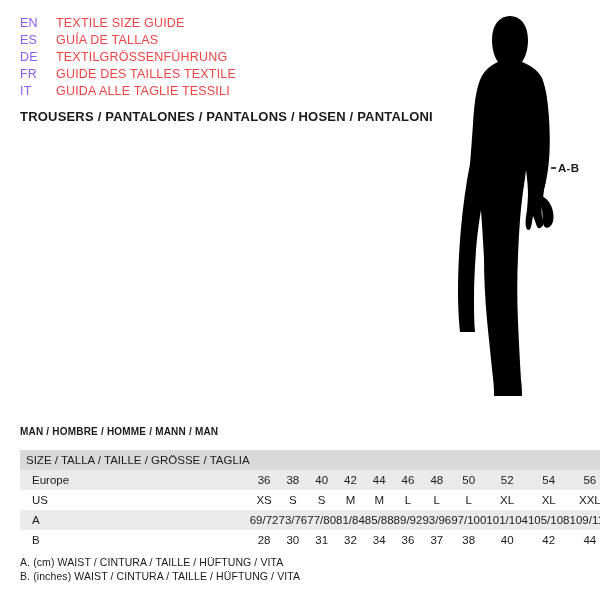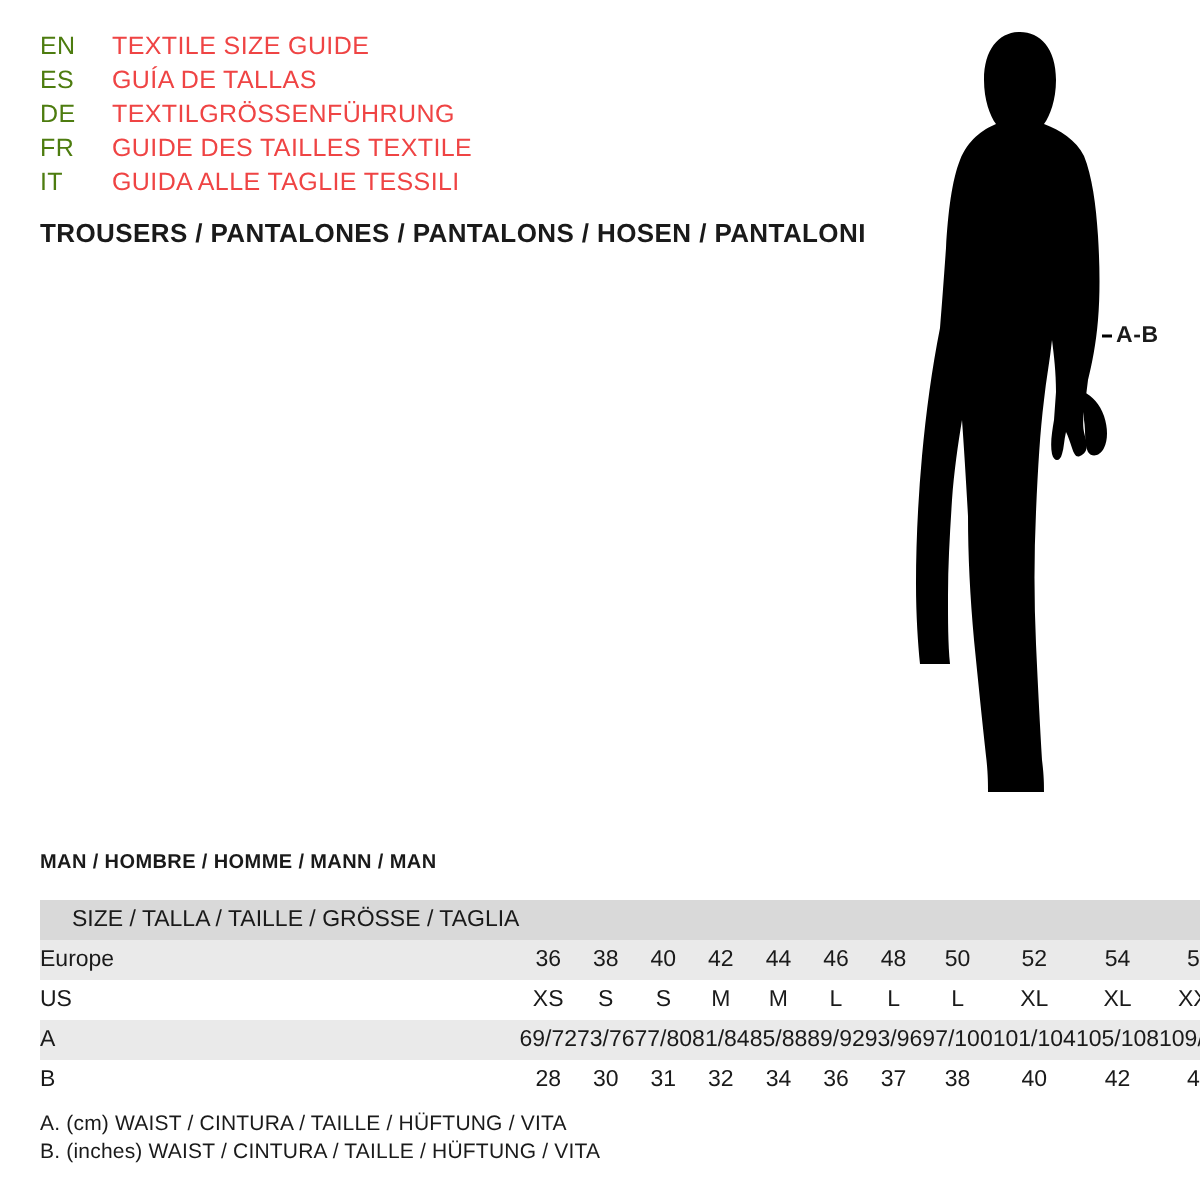--- a/index.html
+++ b/index.html
@@ -31,21 +31,21 @@
   .lang-row {
     display: flex;
     align-items: baseline;
     height: 17px;
     font-size: 12.5px;
     letter-spacing: 0.2px;
   }
   .lang-code {
     width: 36px;
     flex: 0 0 36px;
-    color: #4d7c0f;
+    color: #8b5cf6;
   }
   .lang-text {
     color: #ef4444;
   }
 
   .section-title {
     position: absolute;
     top: 109px;
     left: 20px;
     font-size: 13px;
@@ -99,28 +99,28 @@
   }
   table.size-table tr.head td {
     background: #d9d9d9;
     font-weight: normal;
   }
   table.size-table tr.shaded td {
     background: #eaeaea;
   }
   table.size-table td.label {
     width: 90px;
-    padding-left: 0;
+    padding-left: 12px;
   }
   table.size-table td.val {
     width: 47px;
     text-align: center;
   }
   table.size-table tr.head td.label {
-    padding-left: 16px;
+    padding-left: 6px;
   }
 
   
   .footnotes {
     position: absolute;
     top: 555px;
     left: 20px;
     font-size: 10.5px;
     line-height: 14px;
     letter-spacing: 0.1px;

